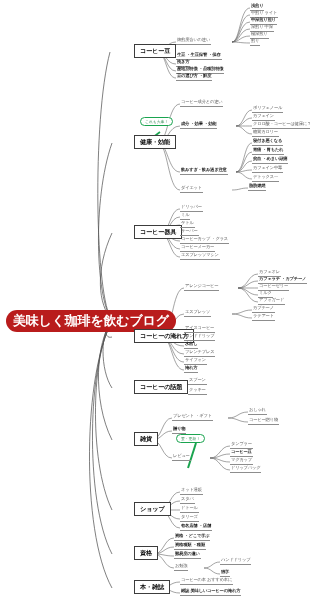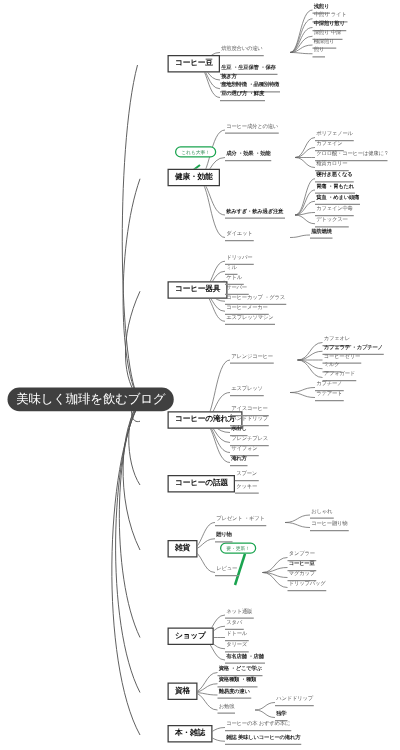--- a/index.html
+++ b/index.html
@@ -8,22 +8,22 @@
     font-family:"DejaVu Sans","Liberation Sans",sans-serif;
     overflow:hidden;position:relative;
   }
   #canvas{position:absolute;inset:0;width:310px;height:600px;}
   svg.links{position:absolute;left:0;top:0;width:310px;height:600px;pointer-events:none;}
 
   .node{position:absolute;box-sizing:border-box;white-space:nowrap;}
 
   
   .root{
-    background:#404040;color:#ffffff;border-radius:11px;
-    font-size:10px;font-weight:normal;letter-spacing:-0.2px;
+    background:#b91c1c;color:#ffffff;border-radius:11px;
+    font-size:13px;font-weight:bold;letter-spacing:-0.2px;
     padding:4px 7px;line-height:1.1;
   }
   
   .topic{
     border:1px solid #3c3c3c;background:#ffffff;color:#111111;
     font-size:6.2px;font-weight:bold;letter-spacing:-0.2px;
     padding:2.5px 5px;line-height:1.1;text-align:center;
   }
   
   .leaf{

